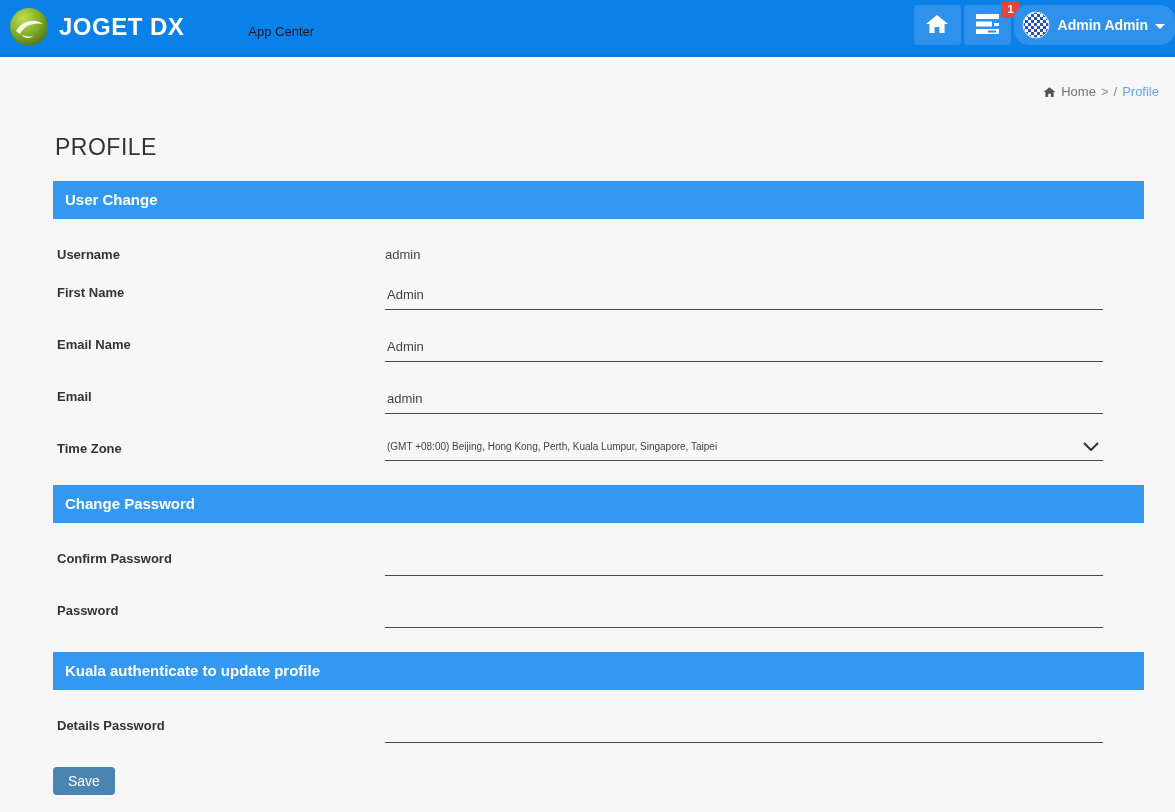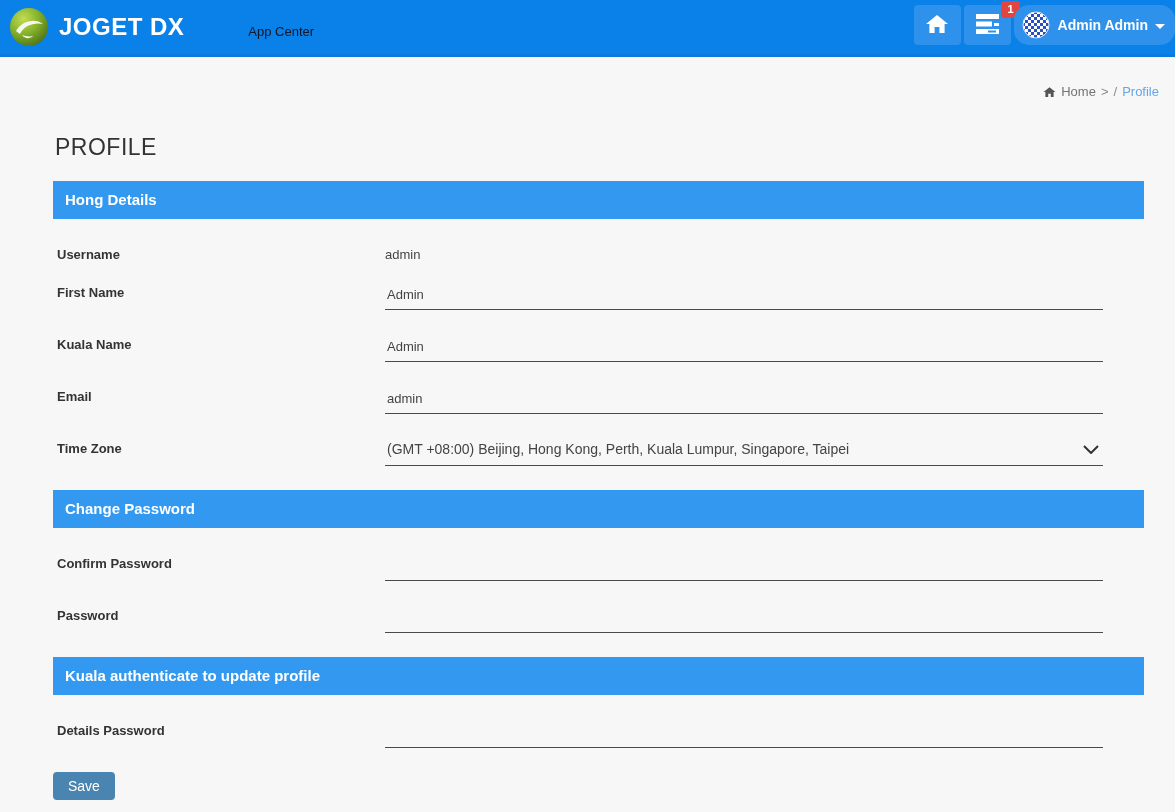--- a/index.html
+++ b/index.html
@@ -100,21 +100,21 @@
     width: 100%;
     border: none; border-bottom: 1px solid #4a4a4a;
     background: transparent; outline: none;
     font-size: 13px; color: #444;
     font-family: "Liberation Sans", sans-serif;
     padding: 5px 2px 7px 2px;
   }
   .select-box {
     width: 100%; border-bottom: 1px solid #4a4a4a;
     display: flex; justify-content: space-between; align-items: center;
-    font-size: 14px; color: #444;
+    font-size: 10px; color: #444;
     padding: 3px 4px 8px 2px; cursor: pointer;
   }
   .save-row { margin: 0 0 0 53px; }
   .save-btn {
     background: #4a84b0; color: #fff;
     border: none; border-radius: 4px;
     font-size: 14px; font-family: "Liberation Sans", sans-serif;
     padding: 6px 15px; cursor: pointer;
   }
 </style>
@@ -186,36 +186,36 @@
   </span>
   <a>Home</a>
   <span class="crumb-sep">&gt;</span>
   <span class="crumb-sep">/</span>
   <span class="current">Profile</span>
 </div>
 
 <h1 class="page-title">PROFILE</h1>
 
 <div class="section">
-  <div class="section-header">Hong Details</div>
+  <div class="section-header">User Change</div>
   <div class="section-body">
     <div class="form-row static">
       <div class="form-label">Username</div>
       <div class="form-field">
         <span class="static-value">admin</span>
       </div>
     </div>
     <div class="form-row">
       <div class="form-label">First Name</div>
       <div class="form-field">
         <input class="text-input" type="text" value="Admin" style="">
       </div>
     </div>
     <div class="form-row">
-      <div class="form-label">Kuala Name</div>
+      <div class="form-label">Email Name</div>
       <div class="form-field">
         <input class="text-input" type="text" value="Admin" style="">
       </div>
     </div>
     <div class="form-row">
       <div class="form-label">Email</div>
       <div class="form-field">
         <input class="text-input" type="text" value="admin" style="">
       </div>
     </div>

